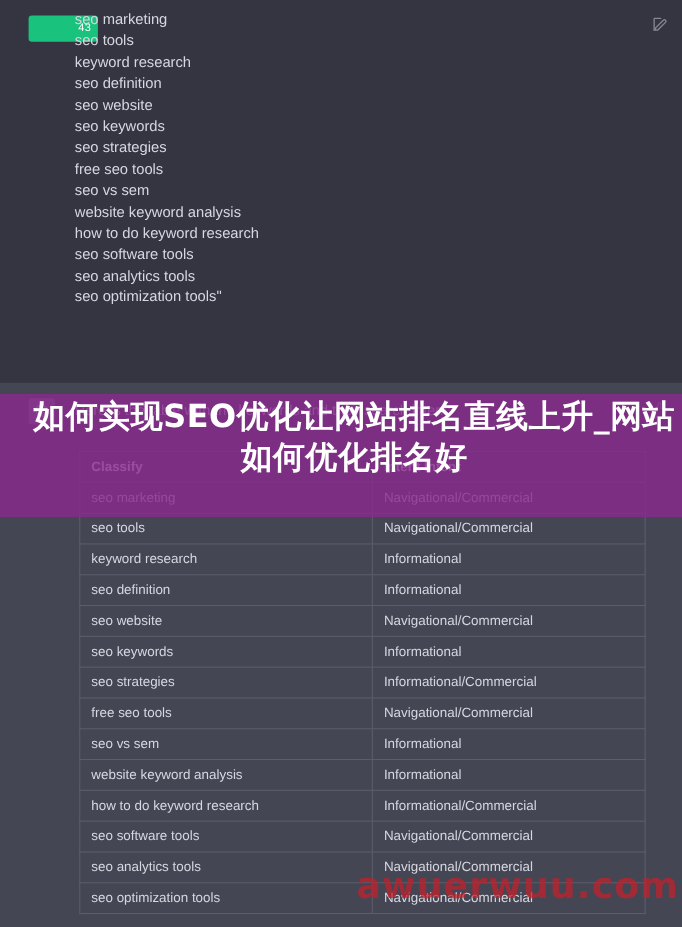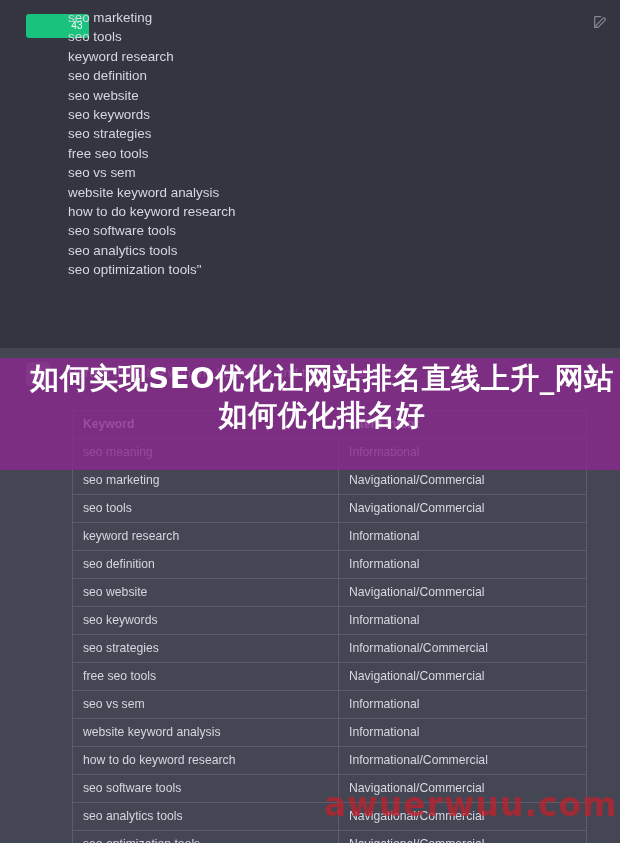--- a/index.html
+++ b/index.html
@@ -216,29 +216,25 @@
 
     <div class="assistant-intro">Here is the table with the keywords and their search intent:</div>
 
     <table class="intent-table">
       <colgroup>
         <col class="col-kw">
           <col class="col-int">
       </colgroup>
       <thead>
         <tr>
-          <th>Keyword</th>
+          <th>Classify</th>
           <th>Intent Intent</th>
         </tr>
       </thead>
       <tbody>
-        <tr>
-          <td>seo meaning</td>
-          <td>Informational</td>
-        </tr>
         <tr>
           <td>seo marketing</td>
           <td>Navigational/Commercial</td>
         </tr>
         <tr>
           <td>seo tools</td>
           <td>Navigational/Commercial</td>
         </tr>
         <tr>
           <td>keyword research</td>

